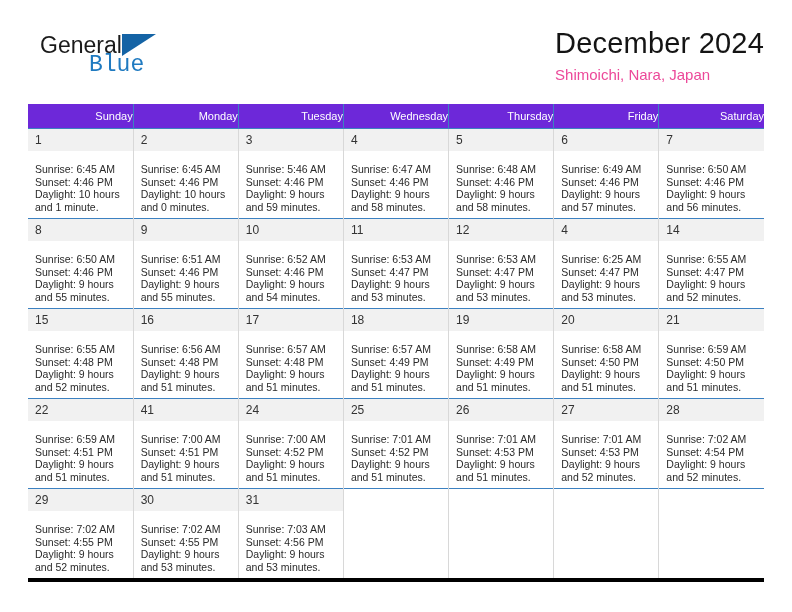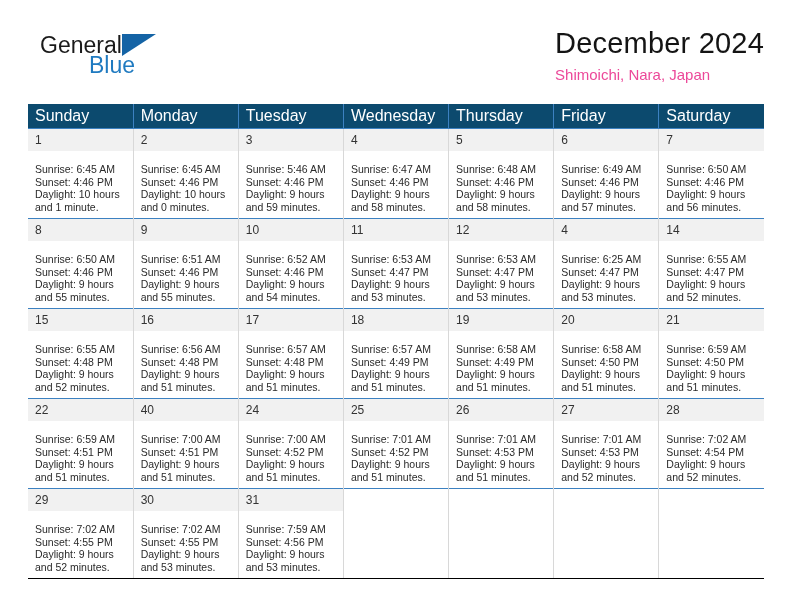--- a/index.html
+++ b/index.html
@@ -46,21 +46,21 @@
     font-family: "Liberation Sans", sans-serif;
     line-height: 26px;
     margin-left: 12px;
   }
   .logo-blue {
     position: absolute;
     left: 61px;
     top: 20px;
     font-size: 23px;
     color: #1f7ac0;
-    font-family: Liberation Sans, sans-serif;
+    font-family: Liberation Mono, monospace;
     line-height: 26px;
   }
   .logo-triangle {
     position: absolute;
     left: 94px;
     top: 2px;
     width: 0;
     height: 0;
     border-left: 34px solid #1463a5;
     border-bottom: 22px solid transparent;
@@ -89,41 +89,41 @@
   
   .calendar {
     position: absolute;
     left: 28px;
     top: 104px;
     width: 736px;
     border-collapse: collapse;
     table-layout: fixed;
   }
   .calendar th {
-    background: #0c4a6e;
+    background: #6d28d9;
     color: #ffffff;
     font-weight: normal;
-    font-size: 16px;
-    text-align: left;
+    font-size: 11px;
+    text-align: right;
     padding: 5px 0 5px 7px;
     border-right: 1px solid #3c81c1;
     line-height: 14px;
   }
   .calendar th:last-child { border-right: none; }
 
   .week-row > td {
     vertical-align: top;
     padding: 0;
     border-right: 1px solid #d8d8d8;
     border-top: 1px solid #3c81c1;
     height: 89px;
   }
   .week-row > td:last-child { border-right: none; }
   .week-row.last > td {
-    border-bottom: 1px solid #000000;
+    border-bottom: 4px solid #000000;
   }
 
   .daynum {
     background: #f1f1f1;
     font-size: 12px;
     color: #333333;
     padding: 4px 0 4px 7px;
     line-height: 14px;
     height: 14px;
   }
@@ -369,21 +369,21 @@
           <td>
             <div class="daynum">22</div>
             <div class="dayinfo">
               <div>Sunrise: 6:59 AM</div>
               <div>Sunset: 4:51 PM</div>
               <div>Daylight: 9 hours</div>
               <div>and 51 minutes.</div>
             </div>
           </td>
           <td>
-            <div class="daynum">40</div>
+            <div class="daynum">41</div>
             <div class="dayinfo">
               <div>Sunrise: 7:00 AM</div>
               <div>Sunset: 4:51 PM</div>
               <div>Daylight: 9 hours</div>
               <div>and 51 minutes.</div>
             </div>
           </td>
           <td>
             <div class="daynum">24</div>
             <div class="dayinfo">
@@ -445,21 +445,21 @@
             <div class="dayinfo">
               <div>Sunrise: 7:02 AM</div>
               <div>Sunset: 4:55 PM</div>
               <div>Daylight: 9 hours</div>
               <div>and 53 minutes.</div>
             </div>
           </td>
           <td>
             <div class="daynum">31</div>
             <div class="dayinfo">
-              <div>Sunrise: 7:59 AM</div>
+              <div>Sunrise: 7:03 AM</div>
               <div>Sunset: 4:56 PM</div>
               <div>Daylight: 9 hours</div>
               <div>and 53 minutes.</div>
             </div>
           </td>
           <td>
             <div class="daynum empty">&nbsp;</div>
           </td>
           <td>
             <div class="daynum empty">&nbsp;</div>

